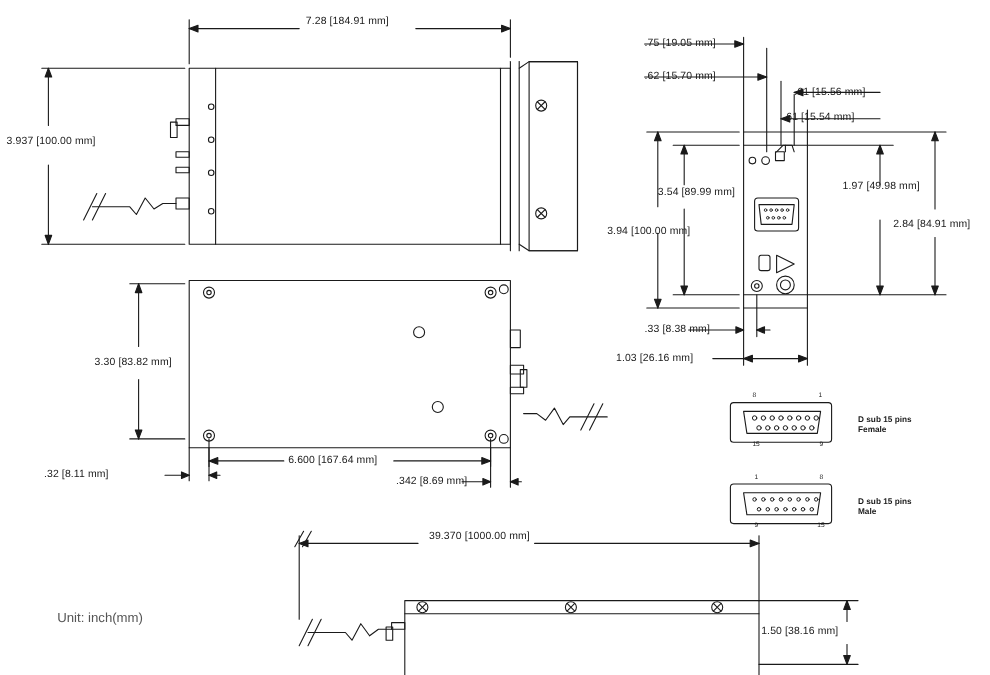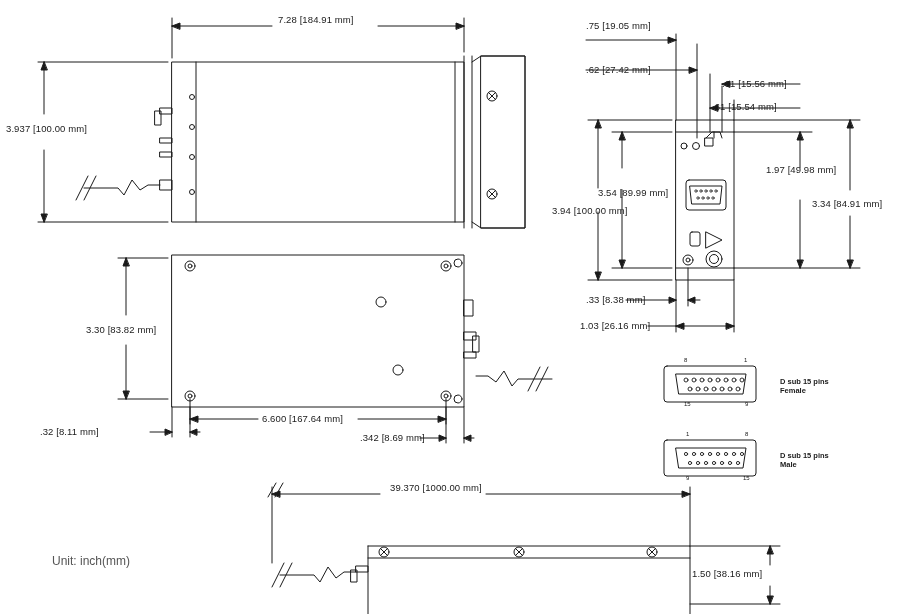--- a/index.html
+++ b/index.html
@@ -291,32 +291,32 @@
 </svg>
 
 <div class="dimtext" style="left:278px;top:14px;">7.28 [184.91 mm]</div>
 <div class="dimtext" style="left:6px;top:123px;text-align:right;">3.937 [100.00 mm]</div>
 
 <div class="dimtext" style="left:86px;top:324px;">3.30 [83.82 mm]</div>
 <div class="dimtext" style="left:262px;top:413px;">6.600 [167.64 mm]</div>
 <div class="dimtext" style="left:40px;top:426px;">.32 [8.11 mm]</div>
 <div class="dimtext" style="left:360px;top:432px;">.342 [8.69 mm]</div>
 
-<div class="dimtext" style="left:586px;top:20px;text-align:right;">.75 [19.05 mm]</div>
-<div class="dimtext" style="left:586px;top:64px;">.62 [27.42 mm]</div>
+<div class="dimtext" style="left:586px;top:34px;text-align:right;">.75 [19.05 mm]</div>
+<div class="dimtext" style="left:586px;top:64px;">.62 [15.70 mm]</div>
 <div class="dimtext" style="left:722px;top:78px;">.61 [15.56 mm]</div>
 <div class="dimtext" style="left:712px;top:101px;">.61 [15.54 mm]</div>
 
-<div class="dimtext" style="left:598px;top:187px;text-align:right;">3.54 [89.99 mm]</div>
+<div class="dimtext" style="left:598px;top:169px;text-align:right;">3.54 [89.99 mm]</div>
 <div class="dimtext" style="left:552px;top:193px;margin-top:12px;">3.94 [100.00 mm]</div>
 <div class="dimtext" style="left:766px;top:164px;">1.97 [49.98 mm]</div>
-<div class="dimtext" style="left:812px;top:198px;">3.34 [84.91 mm]</div>
+<div class="dimtext" style="left:812px;top:198px;">2.84 [84.91 mm]</div>
 
 <div class="dimtext" style="left:586px;top:294px;">.33 [8.38 mm]</div>
-<div class="dimtext" style="left:580px;top:320px;">1.03 [26.16 mm]</div>
+<div class="dimtext" style="left:560px;top:320px;">1.03 [26.16 mm]</div>
 
 <div class="dimtext" style="left:390px;top:482px;">39.370 [1000.00 mm]</div>
 <div class="dimtext" style="left:692px;top:568px;">1.50 [38.16 mm]</div>
 
 <div class="conntext" style="left:780px;top:377px;">
   <span>D sub 15 pins</span><br>
   <span>Female</span>
 </div>
 <div class="conntext" style="left:780px;top:451px;">
   <span>D sub 15 pins</span><br>

